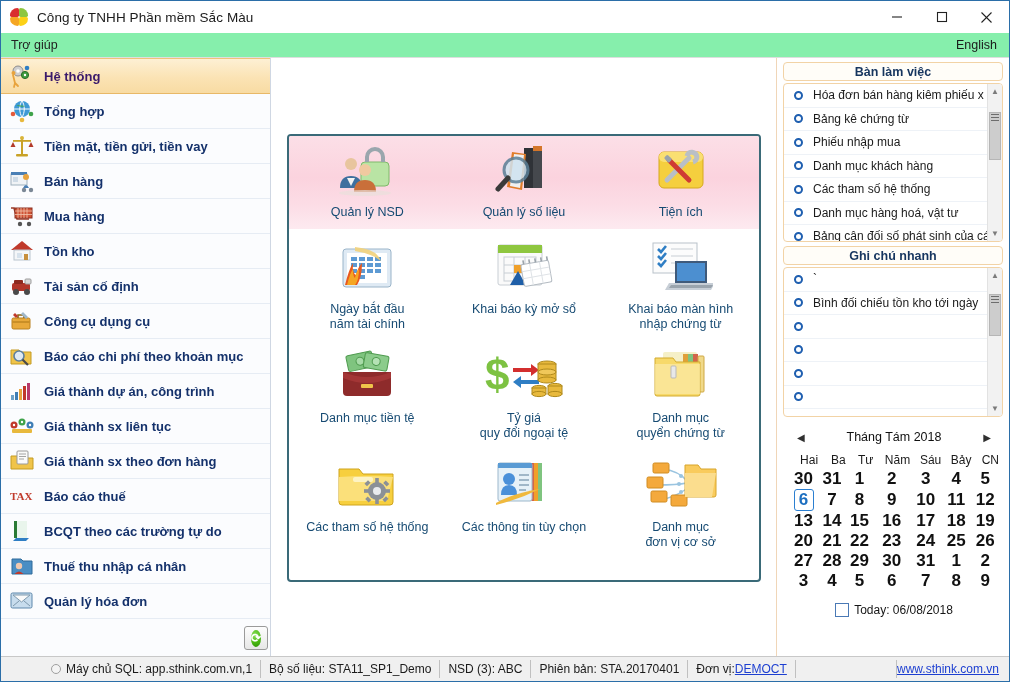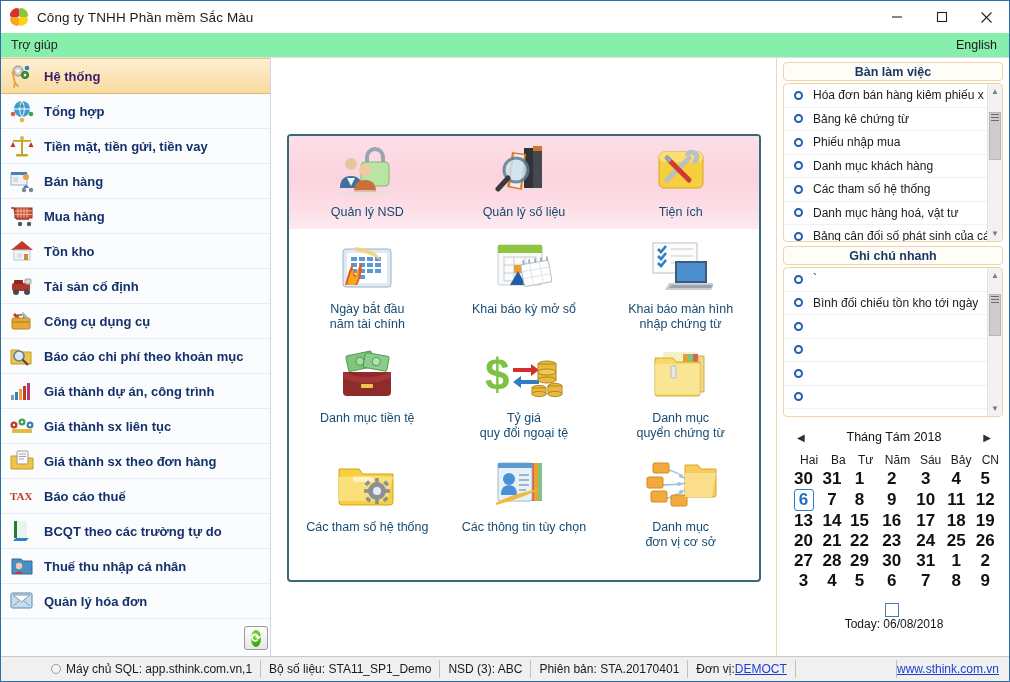--- a/index.html
+++ b/index.html
@@ -198,22 +198,22 @@
     color: #111; font-weight: bold;
   }
   td.dim { color: #b6b6b6; font-weight: normal; }
   td.wknd { color: #6f6f6f; font-weight: normal; }
   td.sel span {
     display:inline-block; min-width: 20px; padding: 0 3px;
     border: 1px solid #2b7fd1; border-radius: 3px;
     color: #1d6fc0; background: #ffffff;
   }
   .cal-today {
-    margin-top: 12px; display: flex; align-items: center; justify-content: center;
-    font-size: 12px; color: #151515; flex-direction: column;
+    margin-top: 12px; display: flex; align-items: flex-start; justify-content: center;
+    font-size: 12px; color: #151515;
   }
   .cal-today .box {
     width: 14px; height: 14px; border: 1px solid #4a79b5; background: #fff; margin-right: 5px;
   }
 
   
   .refresh-btn {
     position: absolute; left: 243px; bottom: 31px;
     width: 24px; height: 24px;
     border: 1px solid #9a9a9a; border-radius: 3px;

